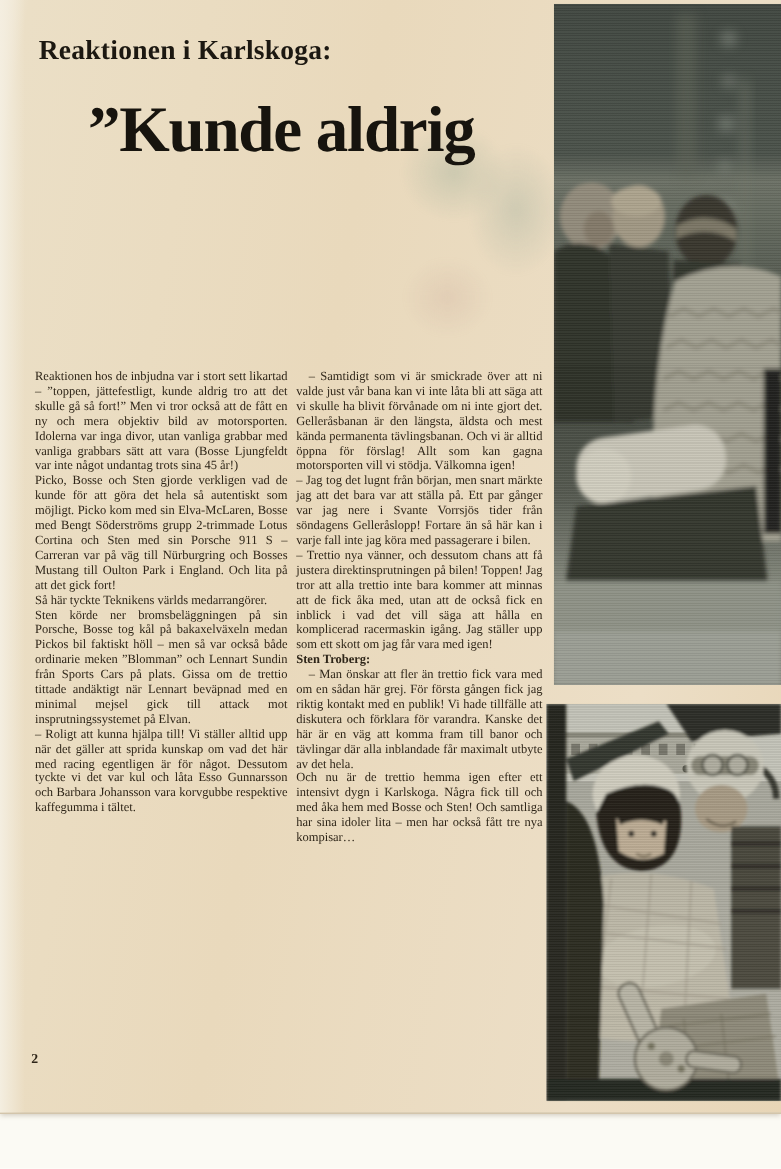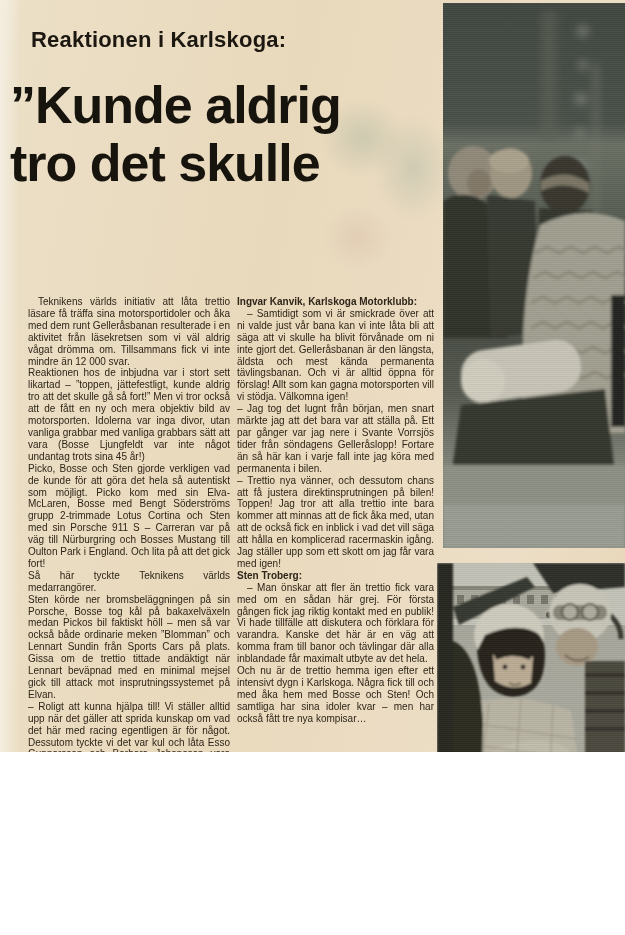--- a/index.html
+++ b/index.html
@@ -1,19 +1,19 @@
 <!DOCTYPE html>
 <html lang="sv"><head>
 <meta charset="utf-8">
 <style>
   html,body{margin:0;padding:0;}
   .stage{
-    position:relative;width:625px;height:752px;overflow:hidden;
+    position:relative;width:625px;height:935px;overflow:hidden;
     background:#fbfaf4;
-    font-family:Liberation Sans, sans-serif;
+    font-family:Liberation Serif, serif;
   }
   
   .paper{
     position:absolute;left:0;top:0;width:625px;height:890px;
     background:linear-gradient(100deg,#f1e9d8 0%,#ebdfc6 3%,#e9d9bc 40%,#ecdec6 78%,#e7d5b6 100%);
     border-bottom:1px solid #c6b492;
     box-shadow:0 2px 4px rgba(90,70,40,.25);
   }
   .paper::before{ 
     content:"";position:absolute;left:0;top:0;bottom:0;width:20px;
@@ -29,21 +29,21 @@
     filter:blur(2px);
   }
   
   .kicker{
     position:absolute;left:31px;top:27px;width:380px;
     font-size:22px;font-weight:700;color:#1c1811;letter-spacing:.2px;
   }
   .headline{
     position:absolute;left:10px;top:76px;width:430px;
     font-size:52px;line-height:58px;font-weight:700;color:#17140e;
-    letter-spacing:-1px;white-space:nowrap;
+    letter-spacing:-1px;white-space:nowrap;text-align:center;
   }
   
   .col{
     position:absolute;top:296px;
     font-size:10px;line-height:11.9px;color:#2e2518;
     text-align:justify;hyphens:auto;-webkit-hyphens:auto;
   }
   .col-left{left:28px;width:202px;}
   .col-right{left:237px;width:197px;}
   .col p{margin:0;}
@@ -71,40 +71,37 @@
 <body>
 
 <div class="stage">
   <div class="paper"></div>
   <div class="ghost"></div>
 
   <div class="kicker">Reaktionen i Karlskoga:</div>
 
   <div class="headline">
     <div>”Kunde aldrig</div>
-    <div>tro det skulle</div>
   </div>
 
   <div class="col col-left">
-    <p class="indent">Teknikens världs initiativ att låta trettio läsare få träffa sina motorsportidoler och åka med dem runt Gelleråsbanan resulterade i en aktivitet från läsekretsen som vi väl aldrig vågat drömma om. Tillsammans fick vi inte mindre än 12 000 svar.</p>
     <p>Reaktionen hos de inbjudna var i stort sett likartad – ”toppen, jättefestligt, kunde aldrig tro att det skulle gå så fort!” Men vi tror också att de fått en ny och mera objektiv bild av motorsporten. Idolerna var inga divor, utan vanliga grabbar med vanliga grabbars sätt att vara (Bosse Ljungfeldt var inte något undantag trots sina 45 år!)</p>
     <p>Picko, Bosse och Sten gjorde verkligen vad de kunde för att göra det hela så autentiskt som möjligt. Picko kom med sin Elva-McLaren, Bosse med Bengt Söderströms grupp 2-trimmade Lotus Cortina och Sten med sin Porsche 911 S – Carreran var på väg till Nürburgring och Bosses Mustang till Oulton Park i England. Och lita på att det gick fort!</p>
     <p>Så här tyckte Teknikens världs medarrangörer.</p>
     <p>Sten körde ner bromsbeläggningen på sin Porsche, Bosse tog kål på bakaxelväxeln medan Pickos bil faktiskt höll – men så var också både ordinarie meken ”Blomman” och Lennart Sundin från Sports Cars på plats. Gissa om de trettio tittade andäktigt när Lennart beväpnad med en minimal mejsel gick till attack mot insprutningssystemet på Elvan.</p>
     <p>– Roligt att kunna hjälpa till! Vi ställer alltid upp när det gäller att sprida kunskap om vad det här med racing egentligen är för något. Dessutom tyckte vi det var kul och låta Esso Gunnarsson och Barbara Johansson vara korvgubbe respektive kaffegumma i tältet.</p>
   </div>
 
   <div class="col col-right">
-    <p class="speaker">Ingvar Kanvik, Karlskoga Motorklubb:</p>
     <p class="indent">– Samtidigt som vi är smickrade över att ni valde just vår bana kan vi inte låta bli att säga att vi skulle ha blivit förvånade om ni inte gjort det. Gelleråsbanan är den längsta, äldsta och mest kända permanenta tävlingsbanan. Och vi är alltid öppna för förslag! Allt som kan gagna motorsporten vill vi stödja. Välkomna igen!</p>
-    <p>– Jag tog det lugnt från början, men snart märkte jag att det bara var att ställa på. Ett par gånger var jag nere i Svante Vorrsjös tider från söndagens Gelleråslopp! Fortare än så här kan i varje fall inte jag köra med permanenta i bilen.</p>
+    <p>– Jag tog det lugnt från början, men snart märkte jag att det bara var att ställa på. Ett par gånger var jag nere i Svante Vorrsjös tider från söndagens Gelleråslopp! Fortare än så här kan i varje fall inte jag köra med passagerare i bilen.</p>
     <p>– Trettio nya vänner, och dessutom chans att få justera direktinsprutningen på bilen! Toppen! Jag tror att alla trettio inte bara kommer att minnas att de fick åka med, utan att de också fick en inblick i vad det vill säga att hålla en komplicerad racermaskin igång. Jag ställer upp som ett skott om jag får vara med igen!</p>
     <p class="speaker">Sten Troberg:</p>
     <p class="indent">– Man önskar att fler än trettio fick vara med om en sådan här grej. För första gången fick jag riktig kontakt med en publik! Vi hade tillfälle att diskutera och förklara för varandra. Kanske det här är en väg att komma fram till banor och tävlingar där alla inblandade får maximalt utbyte av det hela.</p>
-    <p>Och nu är de trettio hemma igen efter ett intensivt dygn i Karlskoga. Några fick till och med åka hem med Bosse och Sten! Och samtliga har sina idoler kvar – men har också fått tre nya kompisar…</p>
+    <p>Och nu är de trettio hemma igen efter ett intensivt dygn i Karlskoga. Några fick till och med åka hem med Bosse och Sten! Och samtliga har sina idoler lita – men har också fått tre nya kompisar…</p>
   </div>
 
   <div class="pageno">2</div>
 
   <div class="photo photo-top">
     <svg width="182" height="545" viewBox="0 0 182 545">
       <defs>
         <filter id="b1">
             <feGaussianBlur stdDeviation="1.6"></feGaussianBlur>
           </filter>

